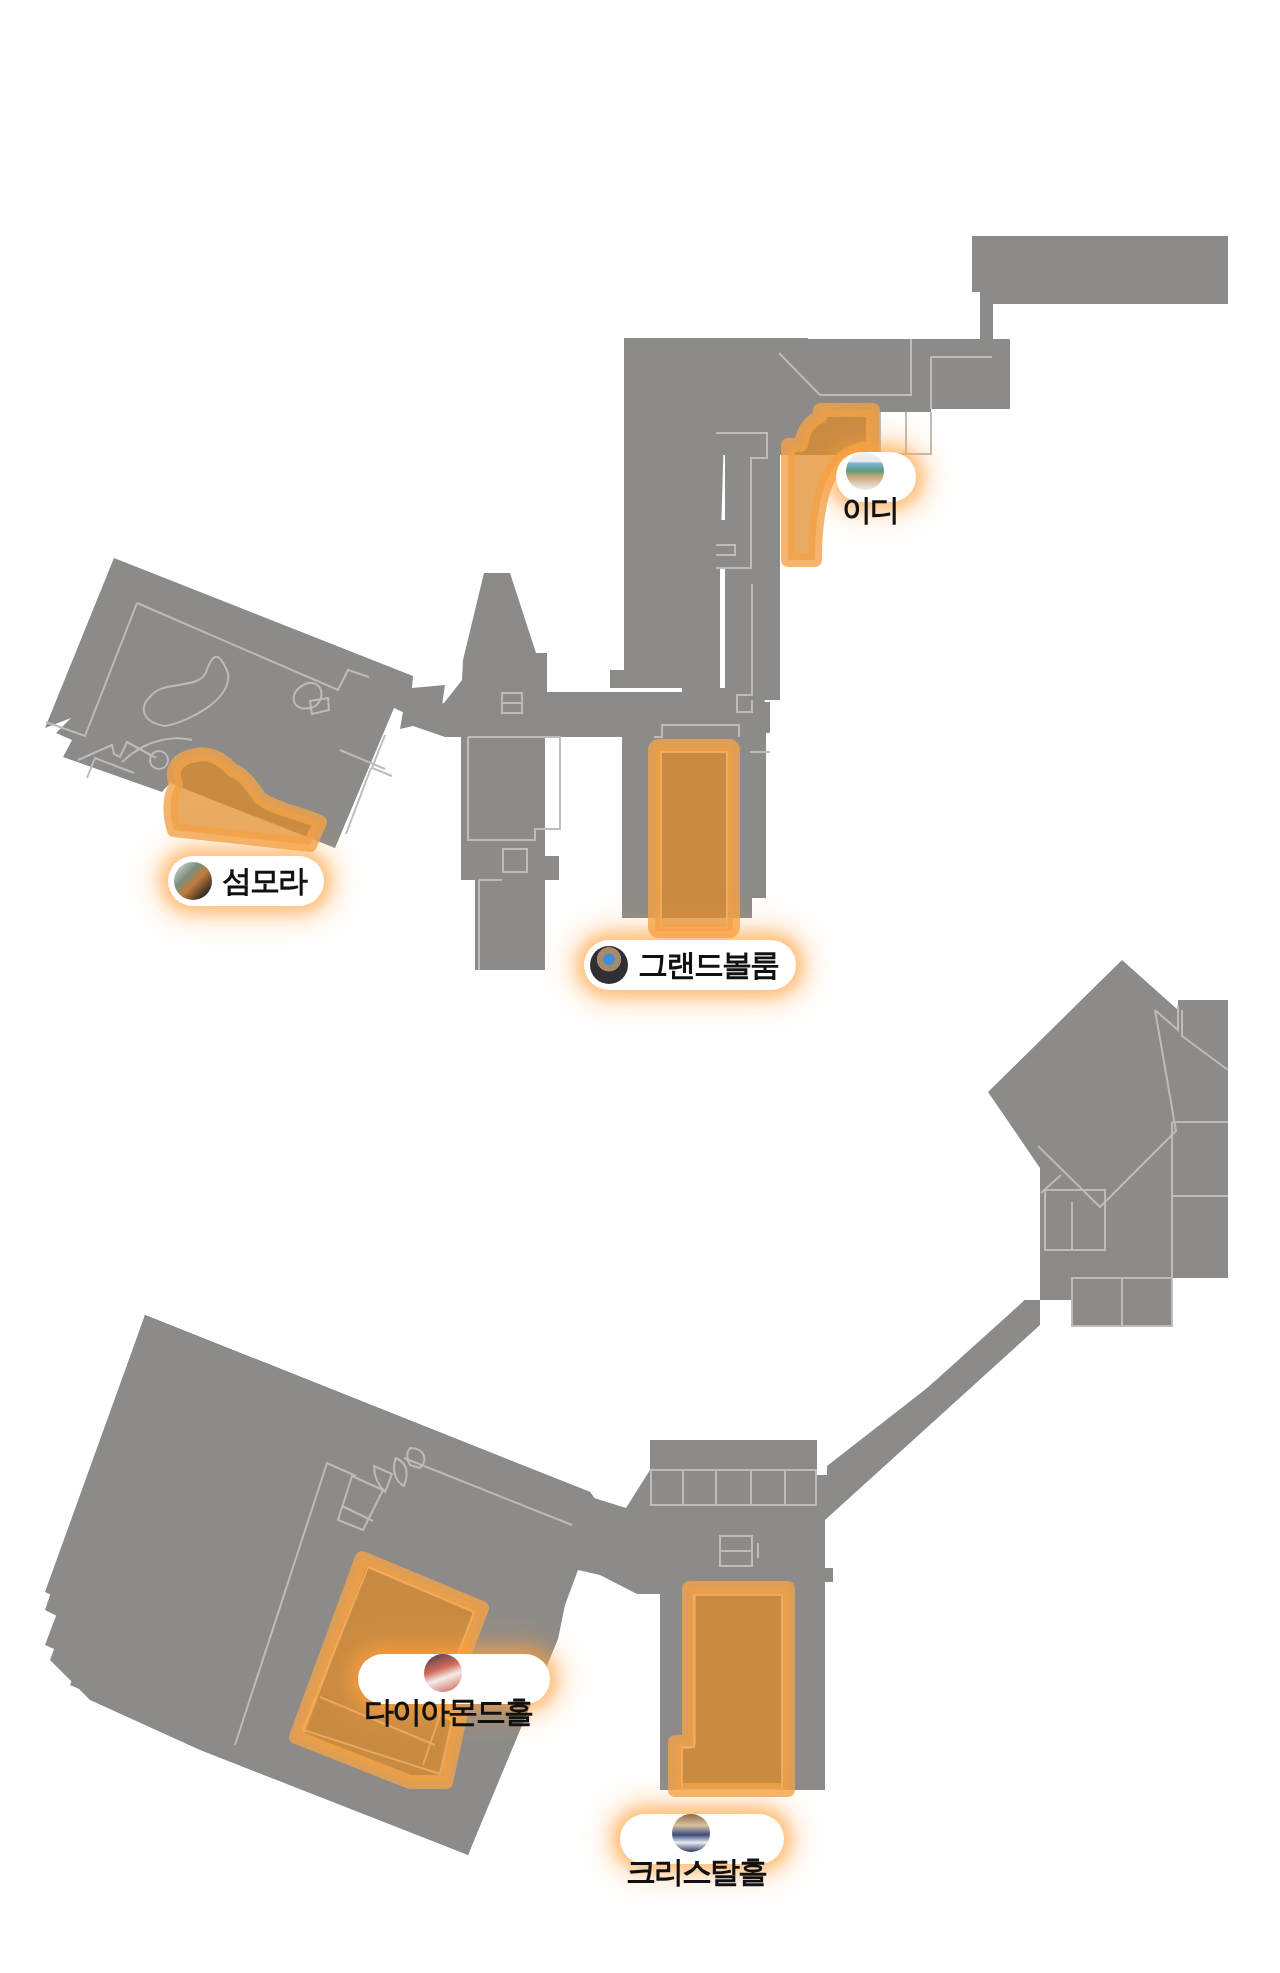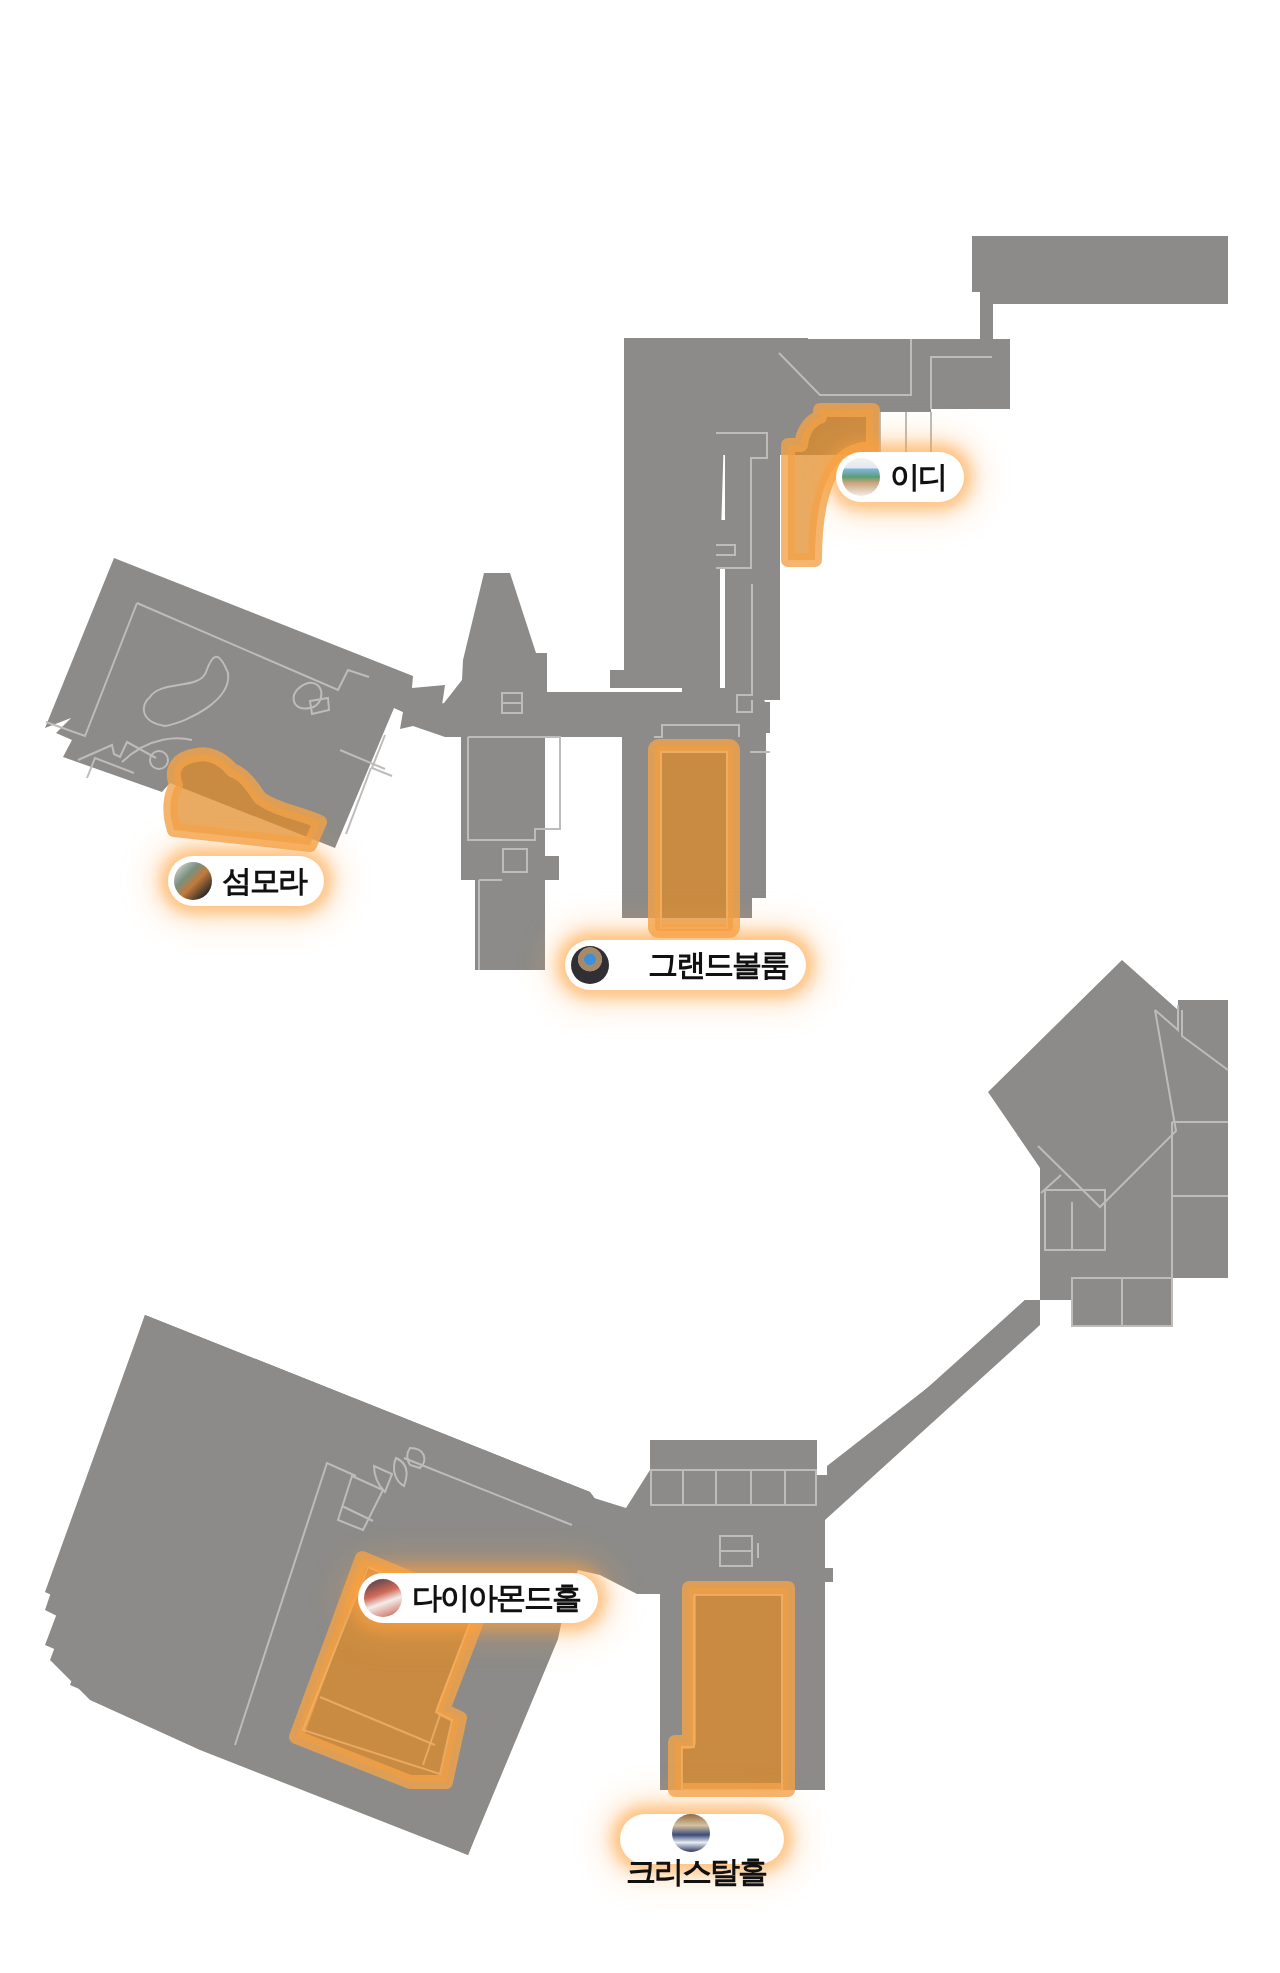--- a/index.html
+++ b/index.html
@@ -116,36 +116,36 @@
   </g>
 
   <polygon class="hl" points="362,1558 482,1608 443,1710 460,1718 446,1782 410,1782 296,1737"></polygon>
   <polyline class="hl-in" points="368,1567 474,1612 436,1712 452,1720 440,1774 303,1730 368,1567"></polyline>
   <polyline class="hl-in" points="320,1697 435,1745"></polyline>
   <polyline class="hl-in" points="440,1715 423,1765"></polyline>
   <polygon class="hl" points="689,1588 788,1588 788,1790 675,1790 675,1742 689,1742"></polygon>
   <polyline class="hl-in" points="694,1595 782,1595 782,1790 682,1790 682,1747 694,1747 694,1595"></polyline>
 </svg>
 
-<div class="label" style="left:836px;top:452px;">
+<div class="label" style="left:836px;top:452px;flex-direction:column;">
   <span class="thumb t-edi"></span>
   <span class="name">이디</span>
 </div>
 
 <div class="label" style="left:168px;top:856px;">
   <span class="thumb t-seom"></span>
   <span class="name">섬모라</span>
 </div>
 
-<div class="label" style="left:565px;top:940px;gap:29px;">
+<div class="label" style="left:584px;top:940px;">
   <span class="thumb t-grand"></span>
   <span class="name">그랜드볼룸</span>
 </div>
 
-<div class="label" style="left:358px;top:1573px;">
+<div class="label" style="left:358px;top:1654px;flex-direction:column;">
   <span class="thumb t-diamond"></span>
   <span class="name">다이아몬드홀</span>
 </div>
 
 <div class="label" style="left:620px;top:1814px;flex-direction:column;">
   <span class="thumb t-crystal"></span>
   <span class="name">크리스탈홀</span>
 </div>
 
 </body></html>

